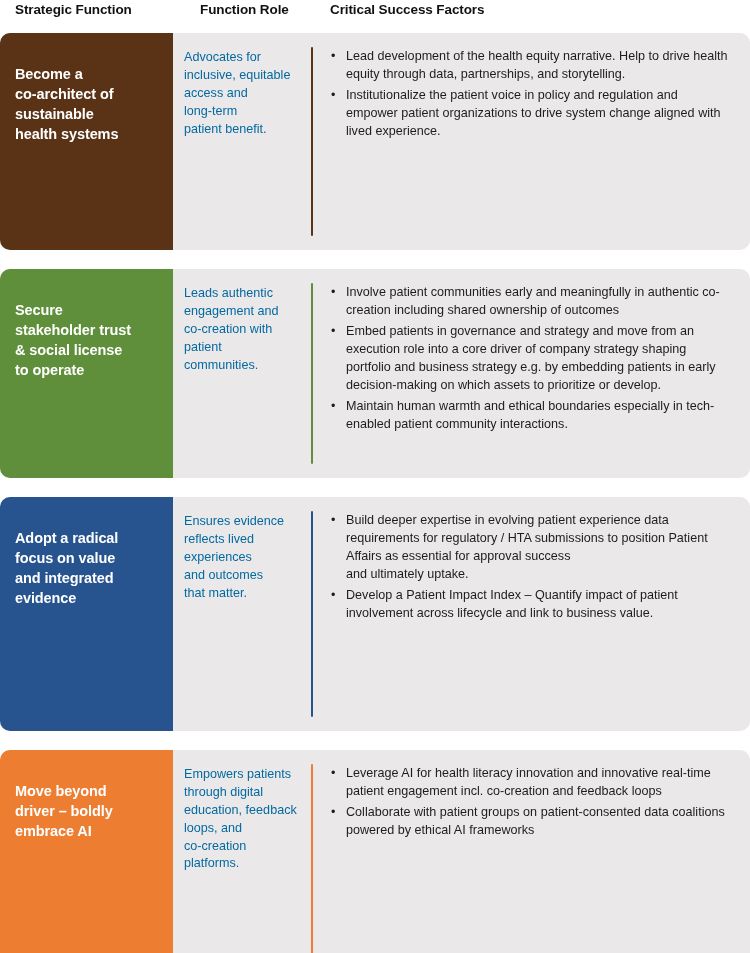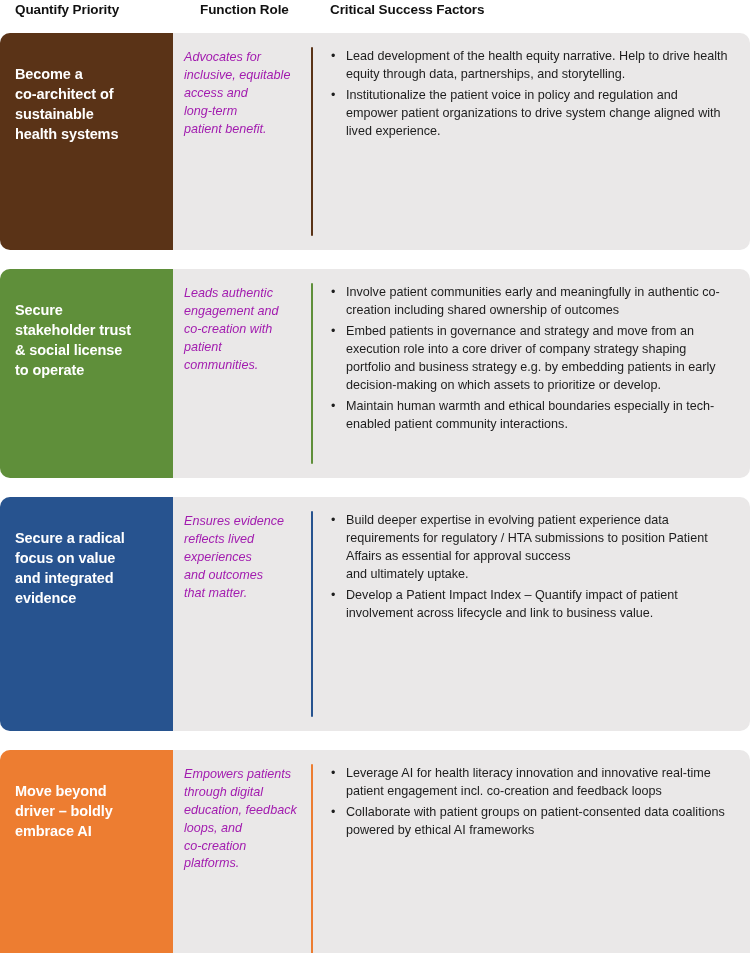--- a/index.html
+++ b/index.html
@@ -75,23 +75,22 @@
   
   .col-role {
     flex: 0 0 138px;
     width: 138px;
     padding: 16px 10px 14px 11px;
     position: relative;
   }
   .role-text {
     font-size: 12.6px;
     line-height: 1.42;
-    color: #a21caf;
+    color: #0369a1;
     white-space: pre-line;
-    font-style: italic;
   }
 
   
   .divider {
     flex: 0 0 2px;
     width: 2px;
     margin: 14px 0 14px 0;
     border-radius: 1px;
   }
 
@@ -123,21 +122,21 @@
     line-height: 1.43;
     color: #1d1d1d;
   }
 </style>
 </head>
 <body>
 
 <div id="table-wrap">
 
   <div class="header-row">
-    <div class="header-cell hdr-priority">Quantify Priority</div>
+    <div class="header-cell hdr-priority">Strategic Function</div>
     <div class="header-cell hdr-role">Function Role</div>
     <div class="header-cell hdr-csf">Critical Success Factors</div>
   </div>
 
   <div class="rows" id="rows-container">
       <div class="row" style="background: rgb(234, 232, 232); height: 217px;">
         <div class="col-priority" style="background: rgb(90, 51, 23);">
           <div class="priority-text">Become a
 co-architect of
 sustainable
@@ -176,21 +175,21 @@
         <div class="col-csf">
           <ul class="csf-list">
             <li class="csf-item"><span class="bullet">•</span><span>Involve patient communities early and meaningfully in authentic co-creation including shared ownership of outcomes</span></li>
             <li class="csf-item"><span class="bullet">•</span><span>Embed patients in governance and strategy and move from an execution role into a core driver of company strategy shaping portfolio and business strategy e.g. by embedding patients in early decision-making on which assets to prioritize or develop.</span></li>
             <li class="csf-item"><span class="bullet">•</span><span>Maintain human warmth and ethical boundaries especially in tech-enabled patient community interactions.</span></li>
           </ul>
         </div>
       </div>
       <div class="row" style="background: rgb(234, 232, 232); height: 234px;">
         <div class="col-priority" style="background: rgb(39, 83, 143);">
-          <div class="priority-text">Secure a radical
+          <div class="priority-text">Adopt a radical
 focus on value
 and integrated
 evidence</div>
         </div>
         <div class="col-role">
           <div class="role-text">Ensures evidence
 reflects lived
 experiences
 and outcomes
 that matter.</div>

